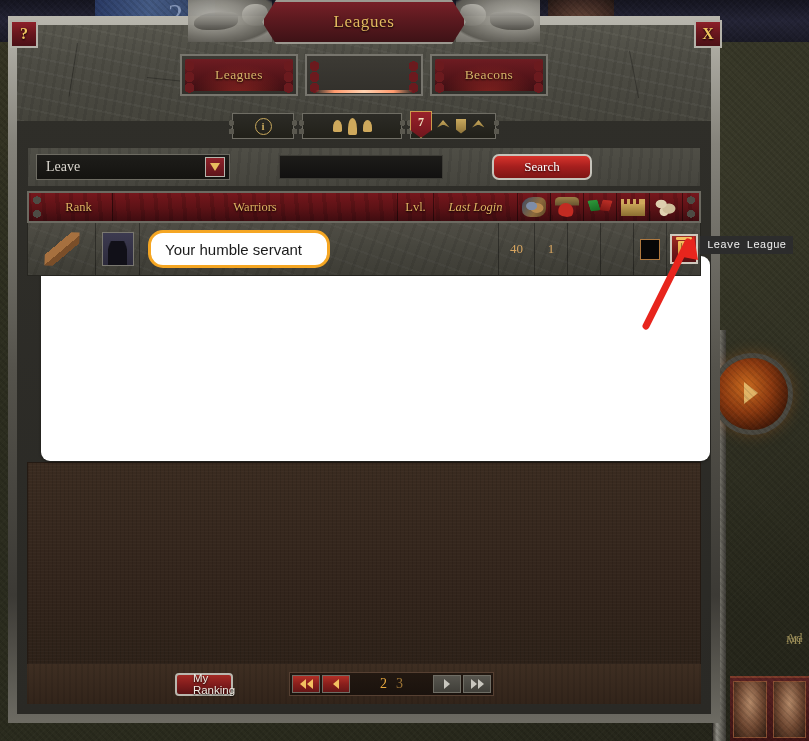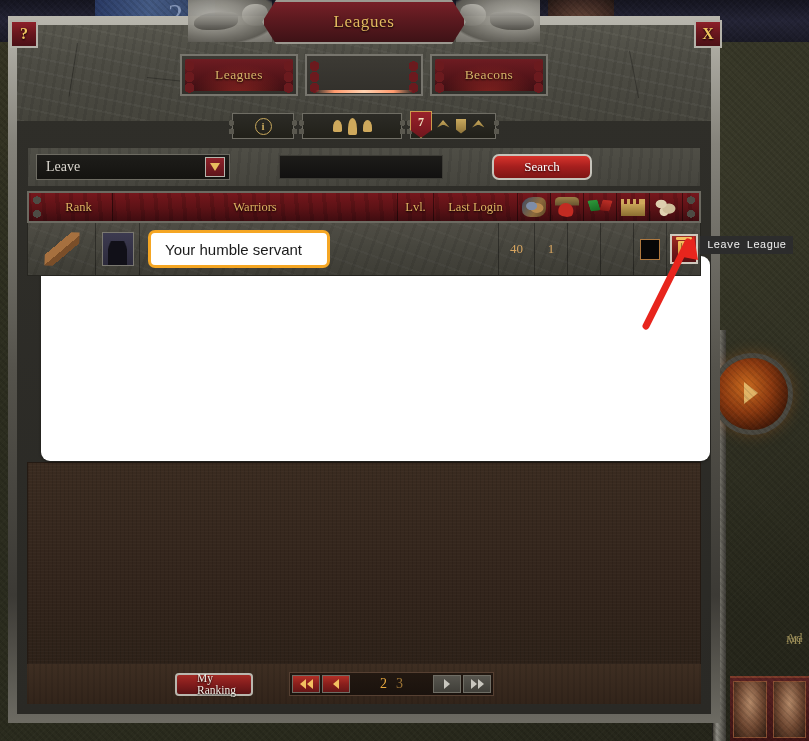--- a/index.html
+++ b/index.html
@@ -361,21 +361,21 @@
   .th:last-child { border-right: none; }
   .th-orn-l, .th-orn-r {
     width: 16px; flex: 0 0 16px;
     background:
       radial-gradient(circle at 50% 26%, #4d4b44 0 4px, transparent 4px),
       radial-gradient(circle at 50% 74%, #4d4b44 0 4px, transparent 4px);
   }
   .th.rank      { flex: 0 0 68px; text-align: right; }
   .th.warriors  { flex: 1 1 auto; }
   .th.lvl       { flex: 0 0 36px; }
-  .th.login     { flex: 0 0 84px; }
+  .th.login     { flex: 0 0 84px; font-style: italic; }
   .th.icn       { flex: 0 0 33px; }
 
   
   .ic { width: 24px; height: 20px; position: relative; }
   .ic-gauntlet {
     background: radial-gradient(ellipse at 40% 45%, #7e8da8 0 5px, transparent 6px),
                 radial-gradient(ellipse at 62% 55%, #b98a4e 0 6px, transparent 7px),
                 linear-gradient(120deg, #3c4a66 0%, #8d6a3c 60%, #5a4526 100%);
     border-radius: 45% 30% 40% 35%;
   }
@@ -454,21 +454,21 @@
   }
   .avatar-sil {
     width: 19px; height: 24px;
     background:
       radial-gradient(circle at 50% 26%, #111018 0 6.5px, transparent 7px),
       radial-gradient(ellipse at 50% 105%, #111018 0 11px, transparent 12px);
   }
   .name-highlight {
     background: #ffffff;
     border: 3px solid #f5a623;
-    border-radius: 7px;
+    border-radius: 15px;
     height: 38px;
     display: flex; align-items: center;
     padding: 0 14px;
     margin-left: 4px;
     color: #1b1b1b; font-size: 15px;
     font-family: "Liberation Sans", sans-serif;
     min-width: 182px;
   }
   .chk-box {
     width: 20px; height: 21px;
@@ -522,27 +522,27 @@
   .footer {
     position: absolute; left: 10px; right: 10px; bottom: 10px; height: 40px;
     background:
       repeating-linear-gradient(90deg, rgba(0,0,0,.08) 0 2px, transparent 2px 6px),
       linear-gradient(180deg, #3e2e22 0%, #32241a 100%);
     display: flex; align-items: center;
     z-index: 7;
   }
   .my-ranking-btn {
     position: absolute; left: 148px;
-    width: 78px; height: 23px;
+    width: 58px; height: 23px;
     border: 2px solid #b9b7ae;
     border-radius: 4px;
     background: linear-gradient(180deg, #a32a24 0%, #811c1c 50%, #5d1314 100%);
     display: flex; align-items: center; justify-content: center;
     color: #f0ece3; font-size: 11.5px;
-    font-family: Liberation Serif, serif;
+    font-family: Liberation Sans, sans-serif;
     text-shadow: 0 1px 2px #000;
     cursor: pointer;
     padding-left: 20px;
   }
   .pager {
     position: absolute; left: 262px;
     width: 205px; height: 24px;
     border: 1px solid #564032;
     background: linear-gradient(180deg, #221811 0%, #1a120d 100%);
     display: flex; align-items: center; gap: 2px;

